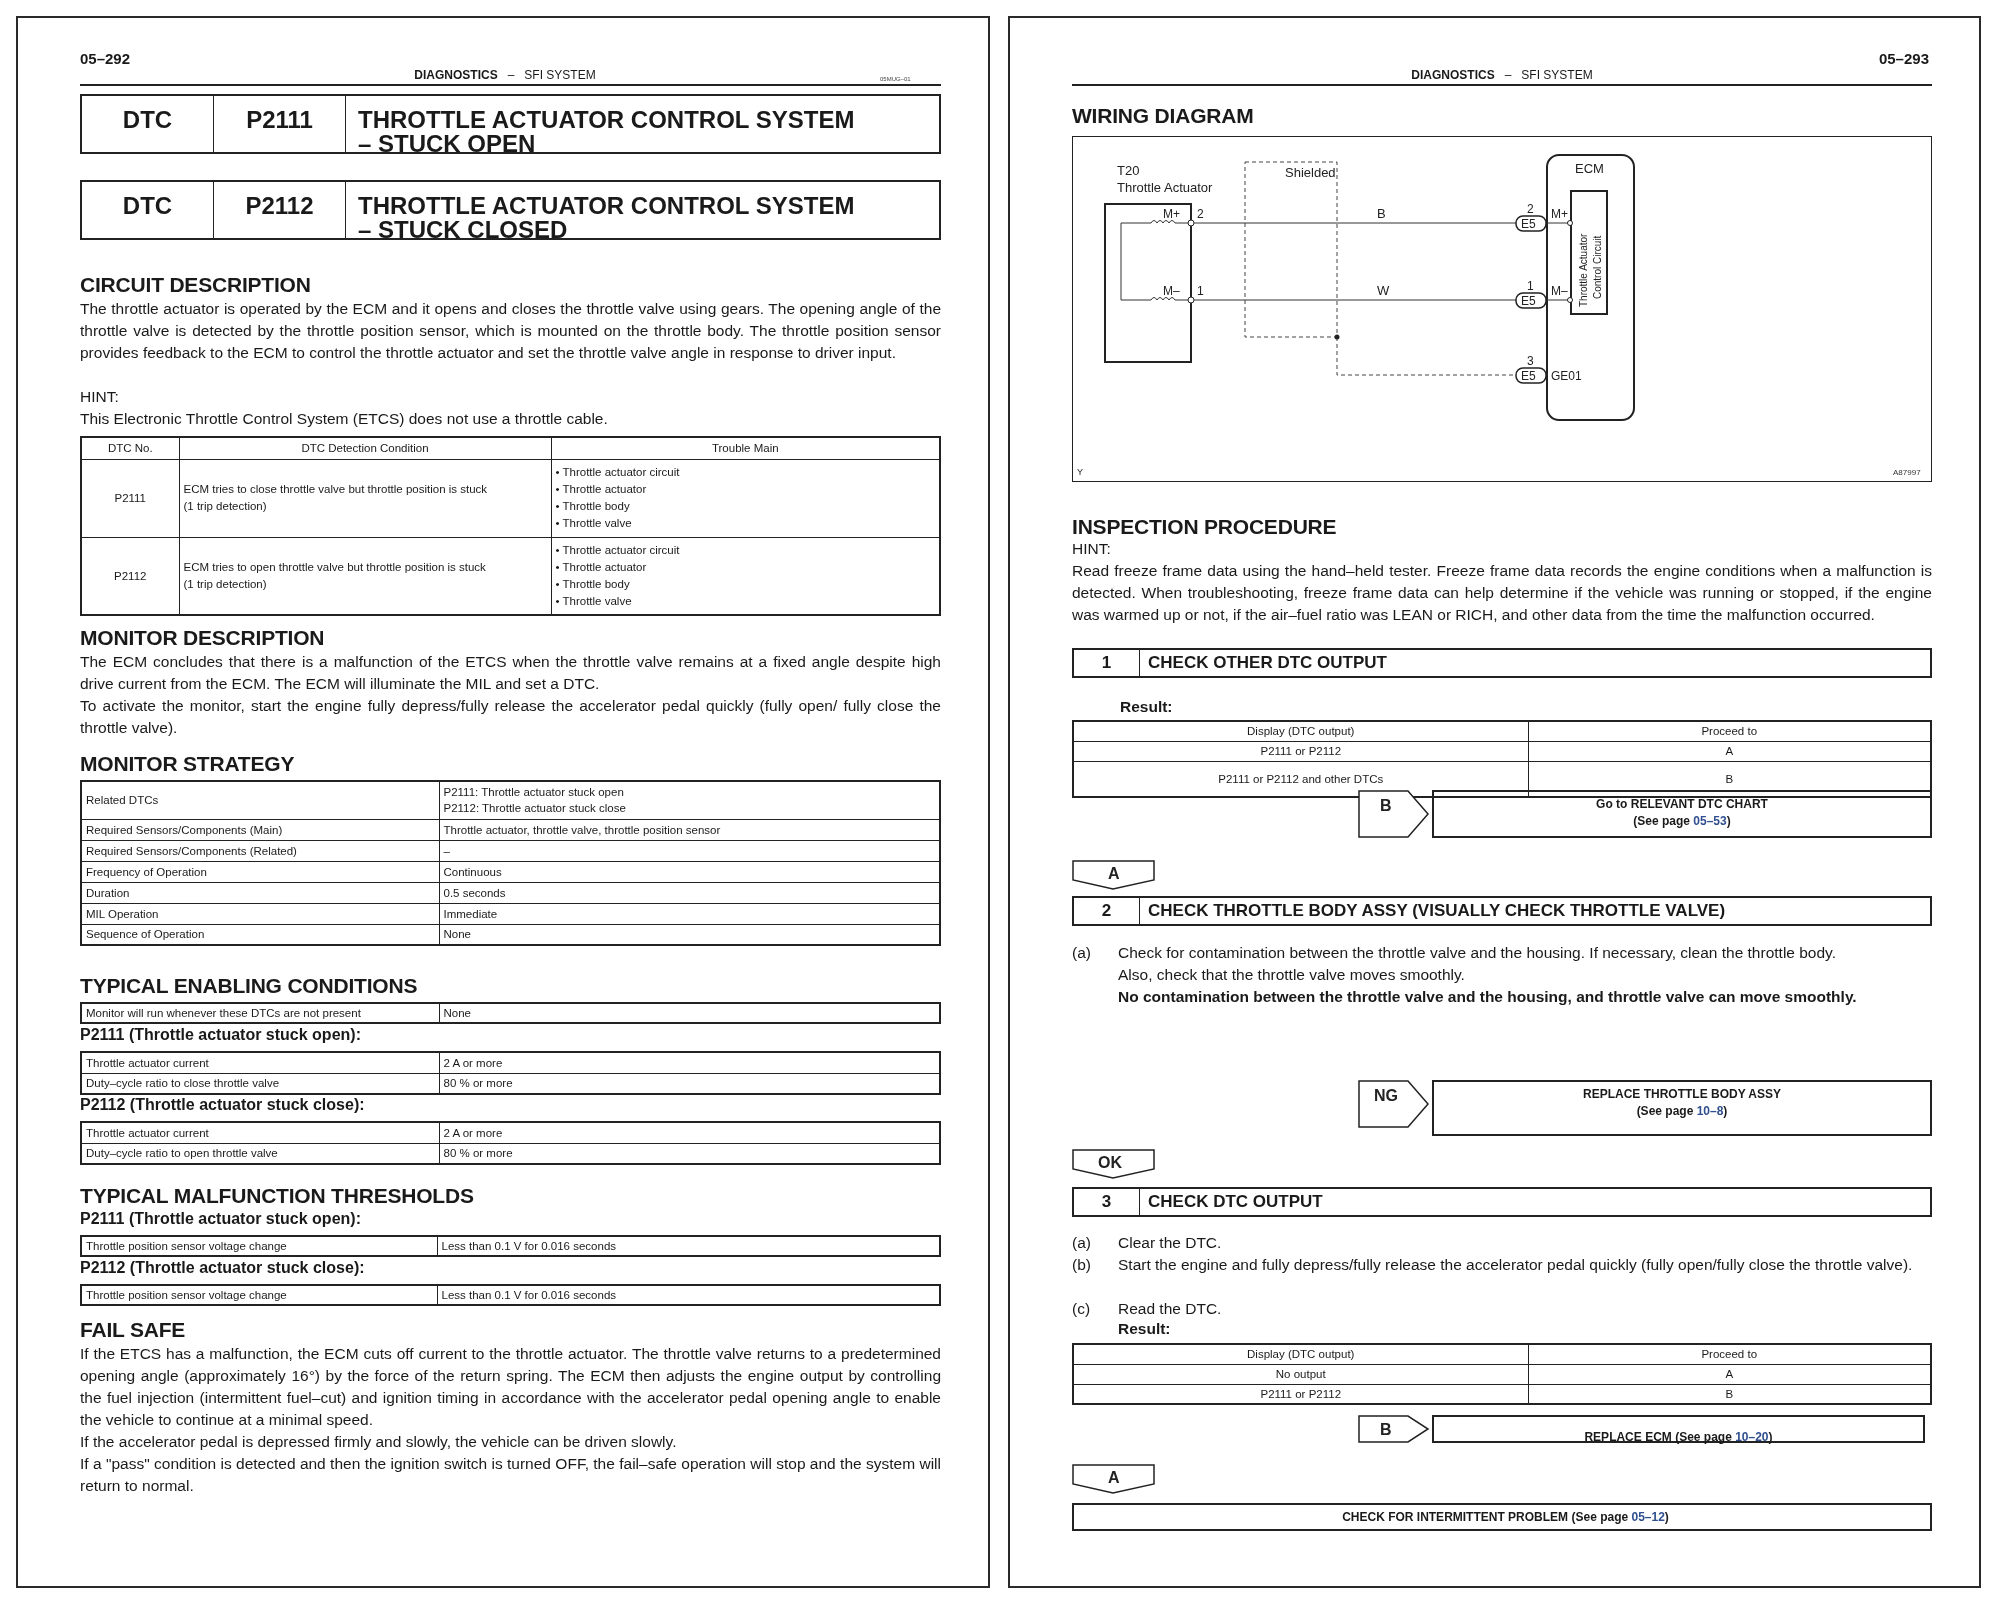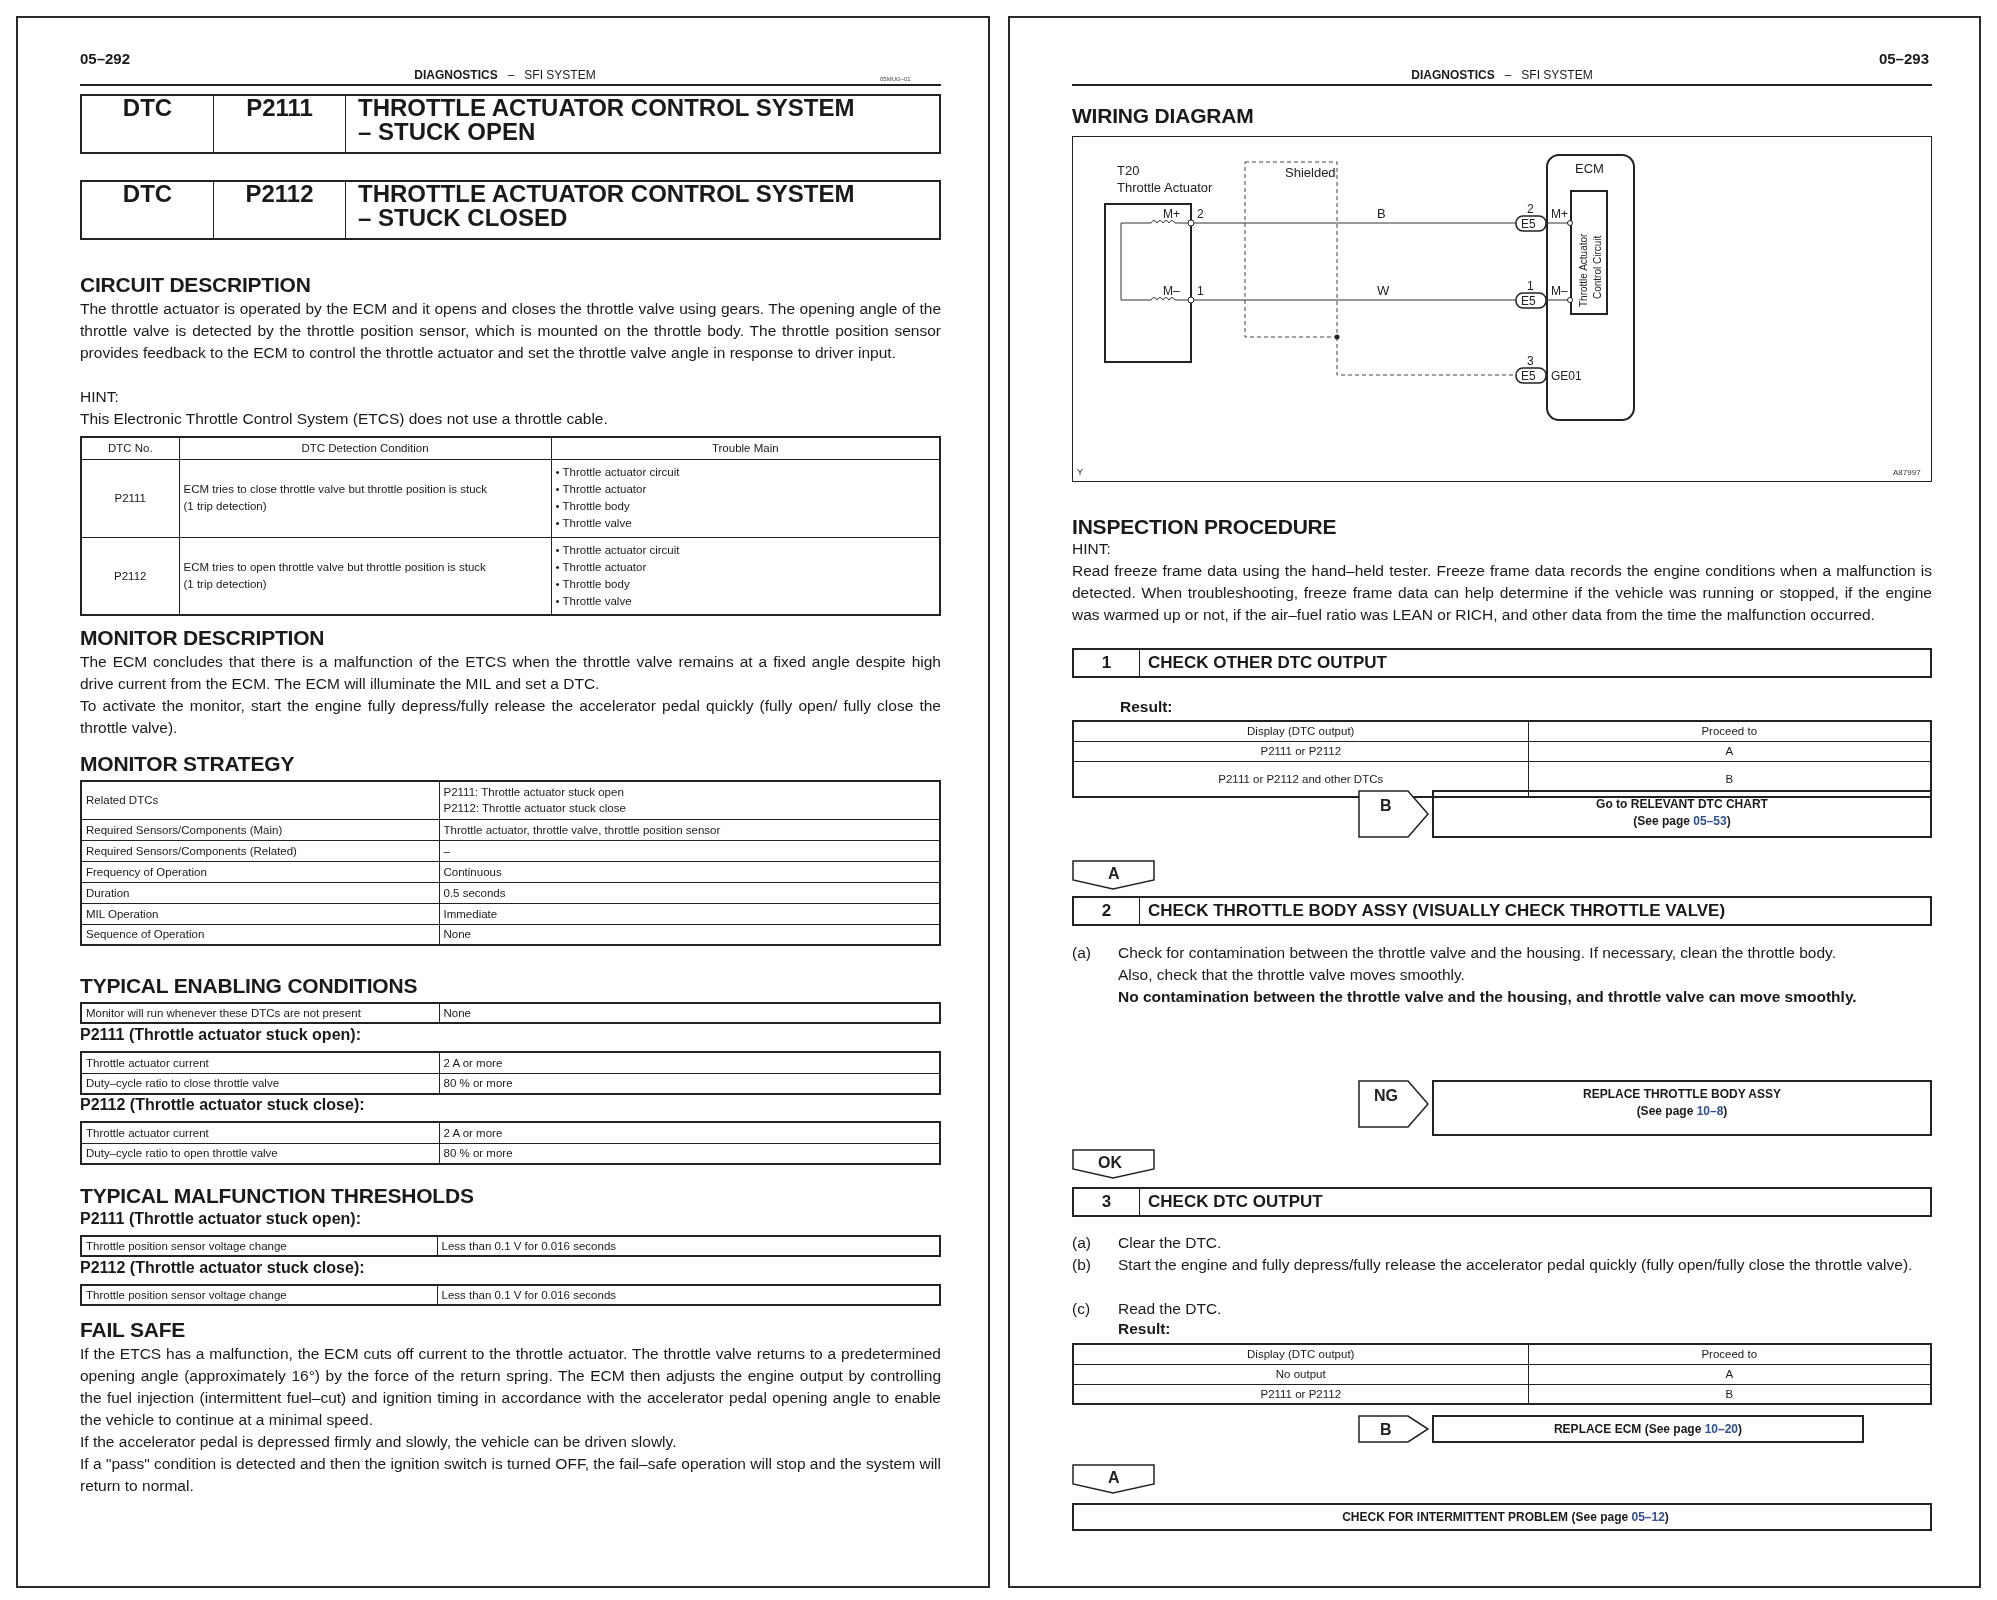--- a/index.html
+++ b/index.html
@@ -9,21 +9,21 @@
   #left-page { left: 16px; width: 974px; }
   #right-page { left: 1008px; width: 973px; }
   .abs { position: absolute; }
   .pagenum { font-weight: bold; font-size: 15px; }
   .runhead { font-size: 12px; text-align: center; }
   .runhead b { font-weight: bold; }
   .rule { position: absolute; height: 2px; background: #222; }
   .code-small { font-size: 6px; color: #444; }
 
   .dtc-box { position: absolute; border: 2px solid #222; display: flex; }
-  .dtc-box > div { font-weight: bold; font-size: 24px; line-height: 24px; padding-top: 0; }
+  .dtc-box > div { font-weight: bold; font-size: 24px; line-height: 24px; padding-top: 12px; }
   .dtc-c1 { width: 132px; border-right: 1.5px solid #222; text-align: center; }
   .dtc-c2 { width: 132px; border-right: 1.5px solid #222; text-align: center; }
   .dtc-c3 { flex: 1; padding-left: 12px; }
 
   h2.sec { position: absolute; font-size: 21px; font-weight: bold; letter-spacing: -0.2px; }
   h3.sub { position: absolute; font-size: 16px; font-weight: bold; }
   .para { position: absolute; font-size: 15.5px; line-height: 22px; text-align: justify; }
 
   table.grid { position: absolute; border-collapse: collapse; font-size: 11.5px; }
   table.grid td, table.grid th { border: 1px solid #222; padding: 2px 4px; font-weight: normal; vertical-align: middle; }
@@ -392,21 +392,21 @@
     <tr style="height:20px;">
           <td class="ctr">P2111 or P2112</td>
           <td class="ctr">B</td>
         </tr>
   </tbody>
     </table>
   <svg class="branch-tag" style="left:348px;top:1397px;" width="72" height="28">
     <polygon points="1,1 50,1 70,14 50,27 1,27" fill="#fff" stroke="#222" stroke-width="1.5"></polygon>
     <text x="22" y="20" font-size="16" font-weight="bold" fill="#222" font-family="Liberation Sans, sans-serif">B</text>
   </svg>
-  <div class="branch-box" style="left:422px;width:432px;top:1397px;height:28px;padding-top:4px;">
+  <div class="branch-box" style="left:422px;width:493px;top:1397px;height:28px;padding-top:12px;">
     <span>REPLACE ECM </span><span>(See page </span><span class="link">10–20</span><span>)</span>
   </div>
   <svg class="branch-tag" style="left:62px;top:1446px;" width="84" height="30">
     <polygon points="1,1 82,1 82,20 41,29 1,20" fill="#fff" stroke="#222" stroke-width="1.5"></polygon>
     <text x="36" y="19" font-size="16" font-weight="bold" fill="#222" font-family="Liberation Sans, sans-serif">A</text>
   </svg>
 
   <div class="branch-box" style="left:62px;width:860px;top:1485px;height:28px;padding-top:4px;padding-left:14px;">
     <span>CHECK FOR INTERMITTENT PROBLEM </span><span>(See page </span><span class="link">05–12</span><span>)</span>
   </div>

